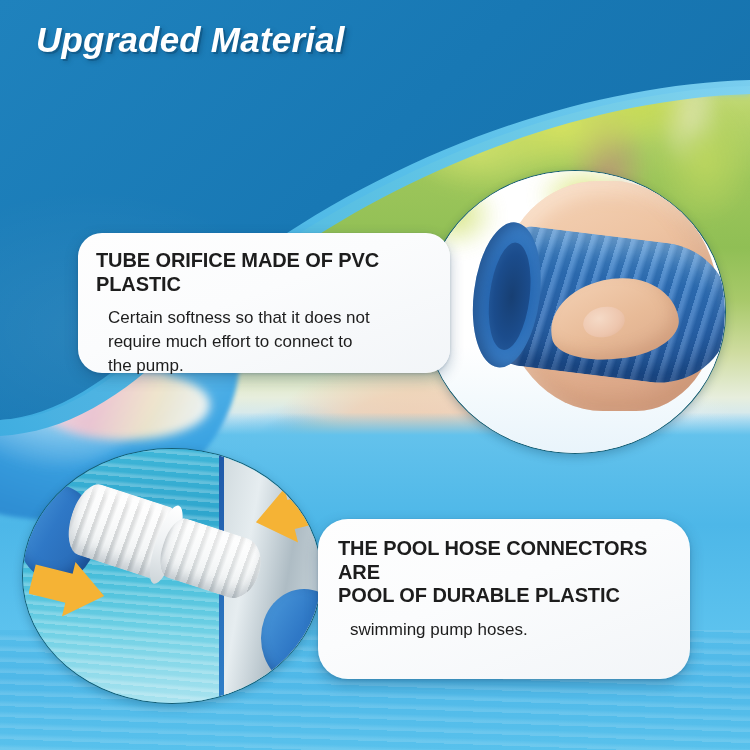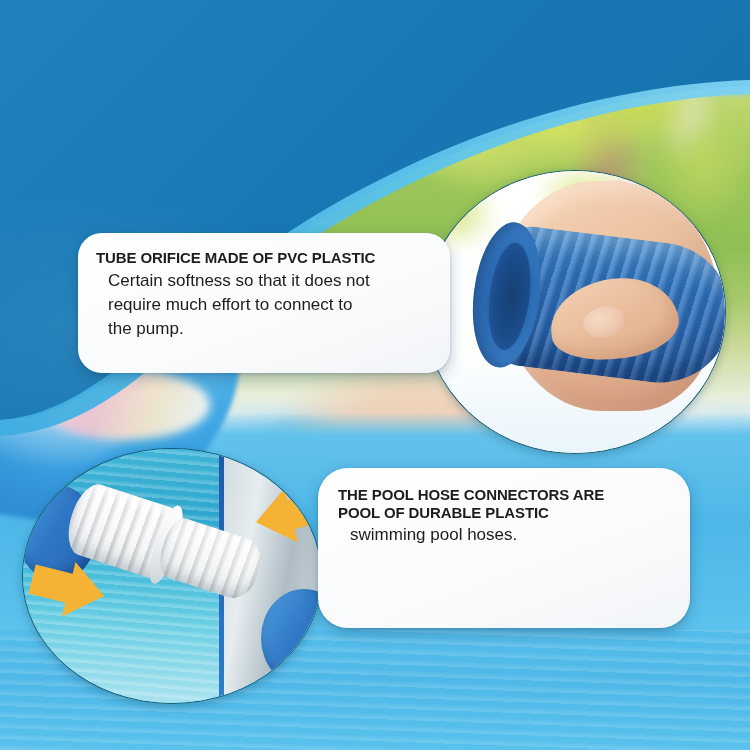--- a/index.html
+++ b/index.html
@@ -138,41 +138,41 @@
     position: absolute;
     background: linear-gradient(160deg, #fefefe 0%, #fbfcfd 45%, #f2f5f8 100%);
     box-shadow: 0 5px 14px rgba(20,60,95,.30), 0 1px 3px rgba(20,60,95,.20);
   }
   .callout-1 {
     left: 78px; top: 233px;
     width: 372px; height: 140px;
     border-radius: 24px;
   }
   .callout-2 {
-    left: 318px; top: 468px;
+    left: 318px; top: 519px;
     width: 372px; height: 160px;
     border-radius: 30px;
   }
   .callout .pad { padding: 16px 18px 0 18px; }
   .callout-2 .pad { padding: 18px 18px 0 20px; }
 
   .c-head {
-    font-size: 15px;
+    font-size: 20px;
     font-weight: 700;
     color: #1d1d1d;
     line-height: 1.18;
     letter-spacing: -.1px;
   }
   .c-body {
     font-size: 17px;
     font-weight: 400;
     color: #1d1d1d;
     line-height: 1.42;
     padding-left: 12px;
-    margin-top: 2px;
+    margin-top: 10px;
   }
   .c-body span { display: block; }
 
   
   .circle {
     position: absolute;
     border-radius: 50%;
     overflow: hidden;
     border: 1.5px solid #155e73;
     box-shadow: 0 3px 10px rgba(10,50,80,.28);
@@ -351,20 +351,21 @@
   <div class="sky-strip"></div>
   <div class="foliage"></div>
   <div class="pool-ring"></div>
   <div class="pool-ring2"></div>
   <div class="towel-pink"></div>
   <div class="bottom-water"></div>
 
   <div class="header-blue"></div>
   <div class="header-swoosh"></div>
 
+  <div class="title">Upgraded Material</div>
 
   <div class="circle circle-top">
     <div class="ct-bg"></div>
     <div class="ct-blur"></div>
     <div class="hand"></div>
     <div class="hose">
       <div class="hose-body"></div>
       <div class="hose-rim">
         <div class="hose-rim-inner"></div>
       </div>
@@ -407,18 +408,18 @@
     </div>
   </div>
 
   <div class="callout callout-2">
     <div class="pad">
       <div class="c-head">
         <span>THE POOL HOSE CONNECTORS ARE</span>
         <span style="display:block">POOL OF DURABLE PLASTIC</span>
       </div>
       <div class="c-body">
-        <span>swimming pool hoses.</span>
+        <span>swimming pump hoses.</span>
       </div>
     </div>
   </div>
 
 </div>
 
 </body></html>

